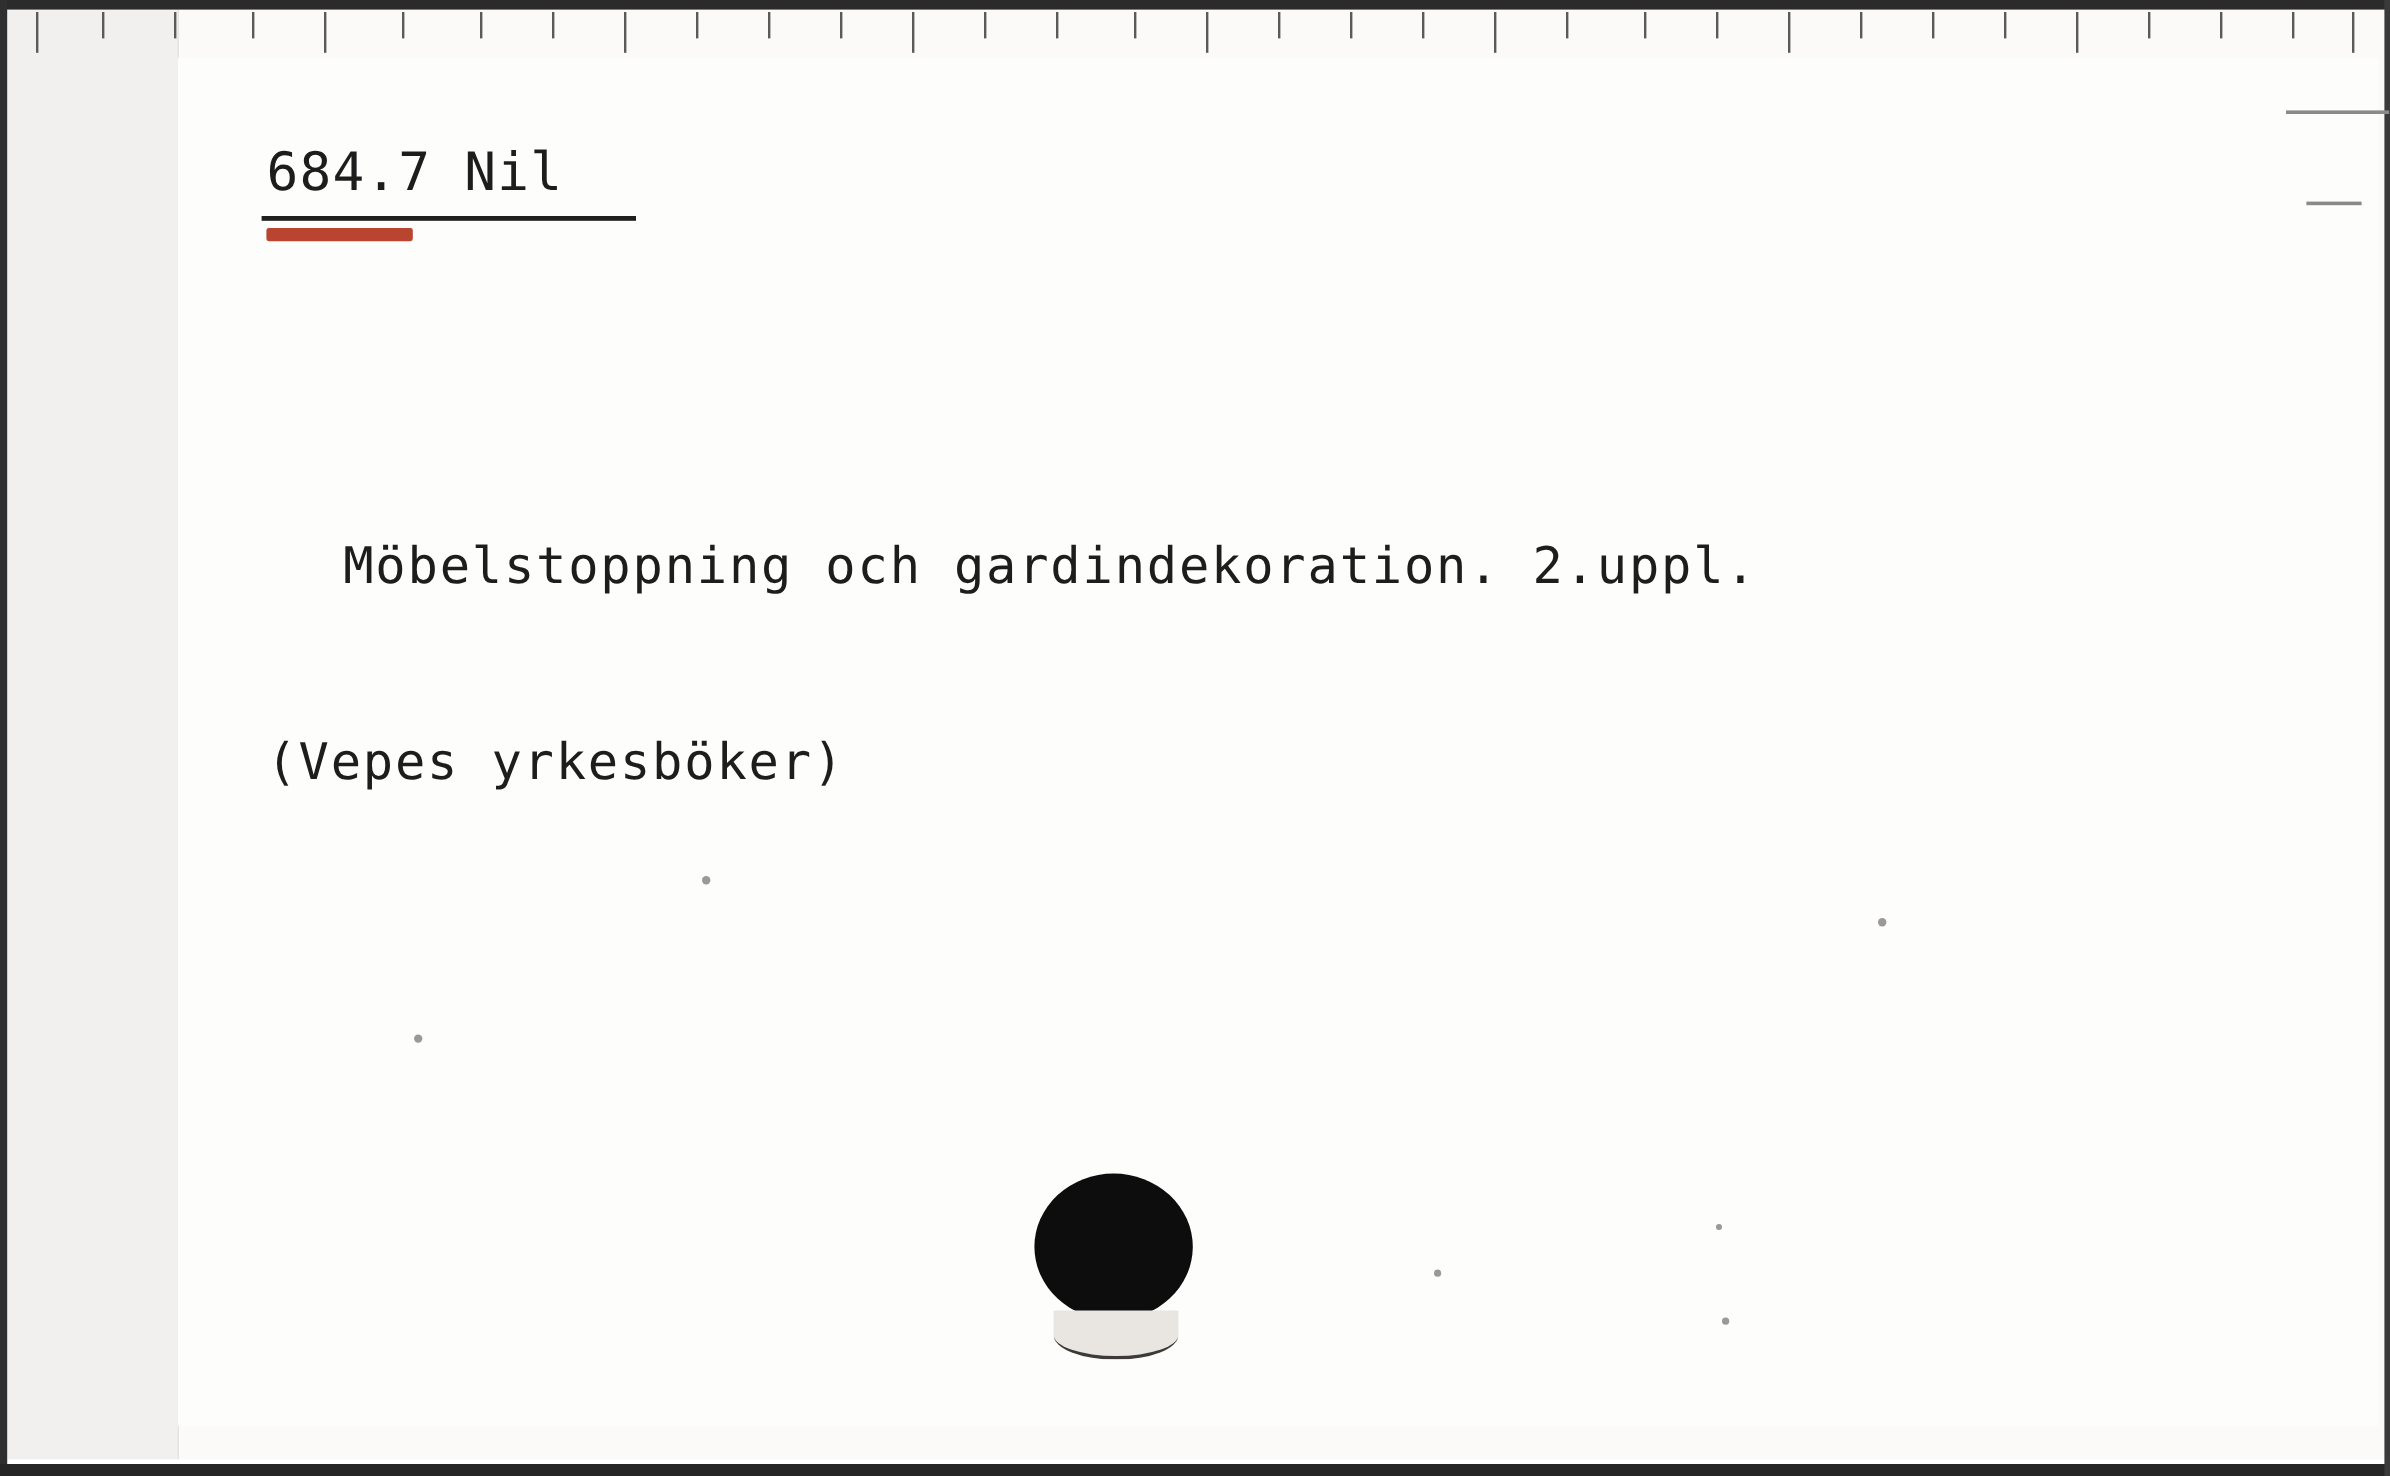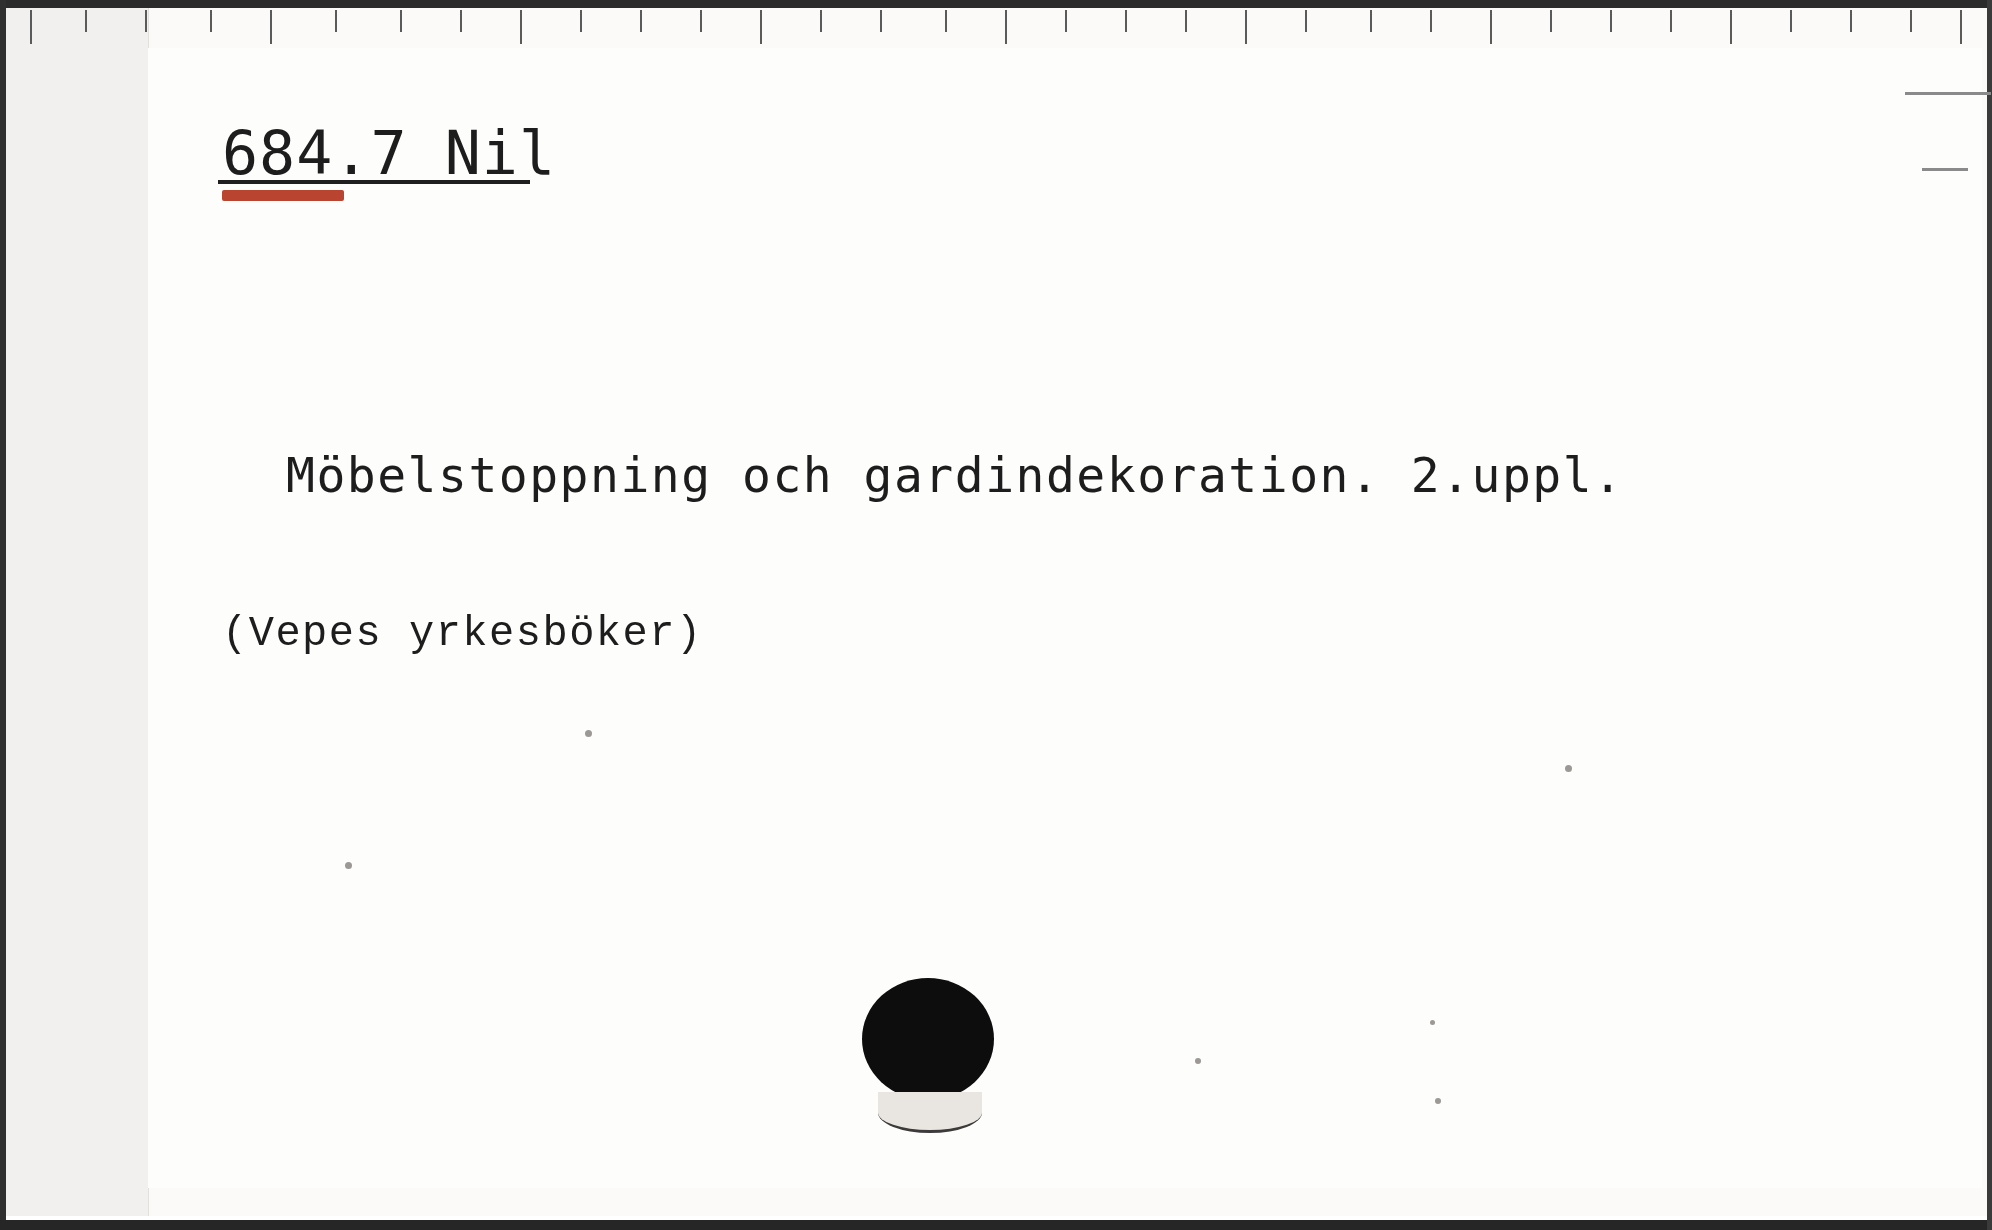--- a/index.html
+++ b/index.html
@@ -104,21 +104,21 @@
     position: absolute;
     top: 0; left: 0;
     width: 1992px; height: 1230px;
     color: #1d1d1d;
   }
 
   .call-number {
     position: absolute;
     left: 222px;
     top: 118px;
-    font-size: 60px;
+    font-size: 44px;
     letter-spacing: 1px;
     white-space: nowrap;
   }
   .call-rule-black {
     position: absolute;
     left: 218px;
     top: 180px;
     width: 312px;
     height: 4px;
     background: #1f1f1f;
@@ -138,40 +138,39 @@
     left: 224px;
     top: 375px;
     font-size: 42px;
     letter-spacing: 1.5px;
     white-space: nowrap;
   }
   .title-line {
     position: absolute;
     left: 286px;
     top: 447px;
-    font-size: 48px;
+    font-size: 42px;
     letter-spacing: 1.5px;
     white-space: nowrap;
   }
   .imprint-line {
     position: absolute;
     left: 222px;
     top: 518px;
     font-size: 42px;
     letter-spacing: 1.5px;
     white-space: nowrap;
   }
   .series-line {
     position: absolute;
     left: 222px;
     top: 610px;
     font-size: 42px;
     letter-spacing: 1.5px;
     white-space: nowrap;
-    font-family: Liberation Mono, monospace;
   }
 
   
   .punch-hole {
     position: absolute;
     left: 862px;
     top: 978px;
     width: 132px;
     height: 122px;
     background: #0d0d0d;

